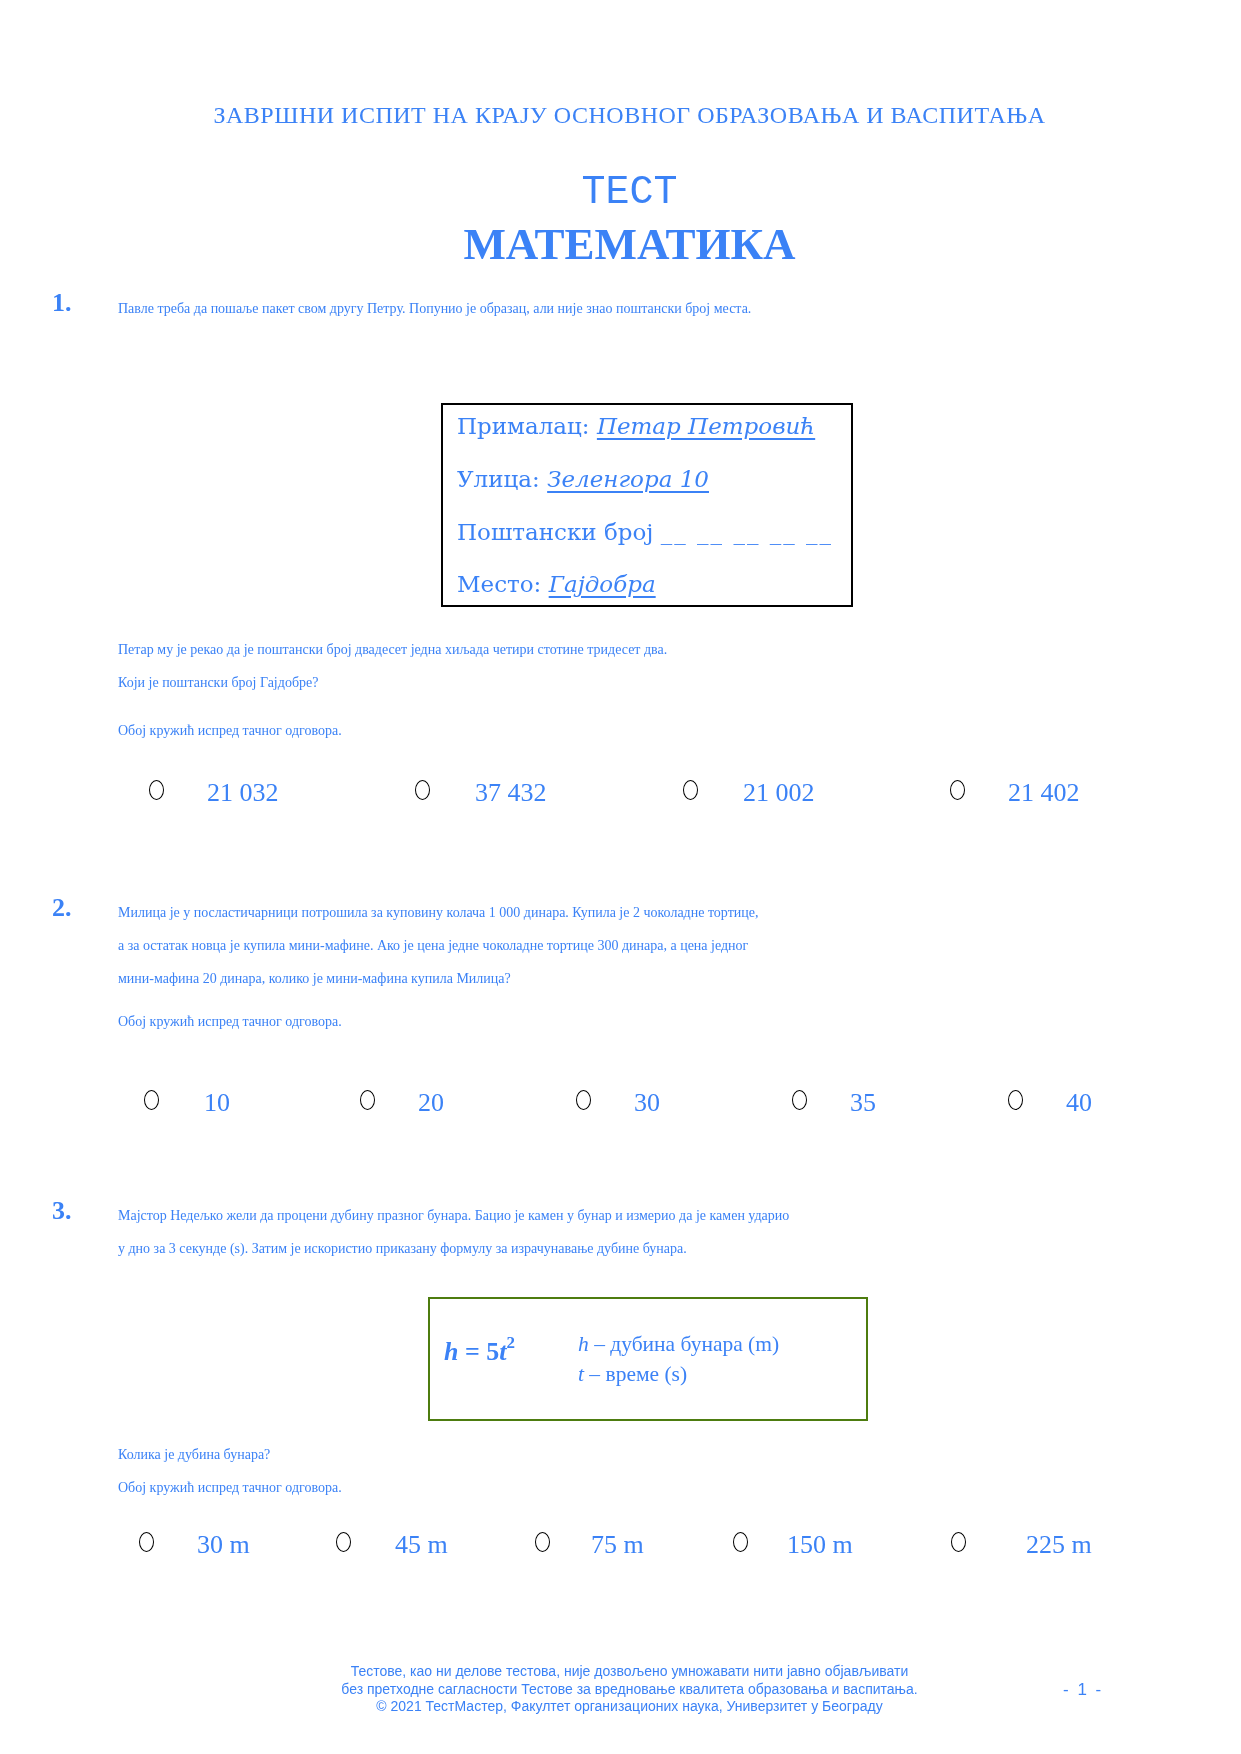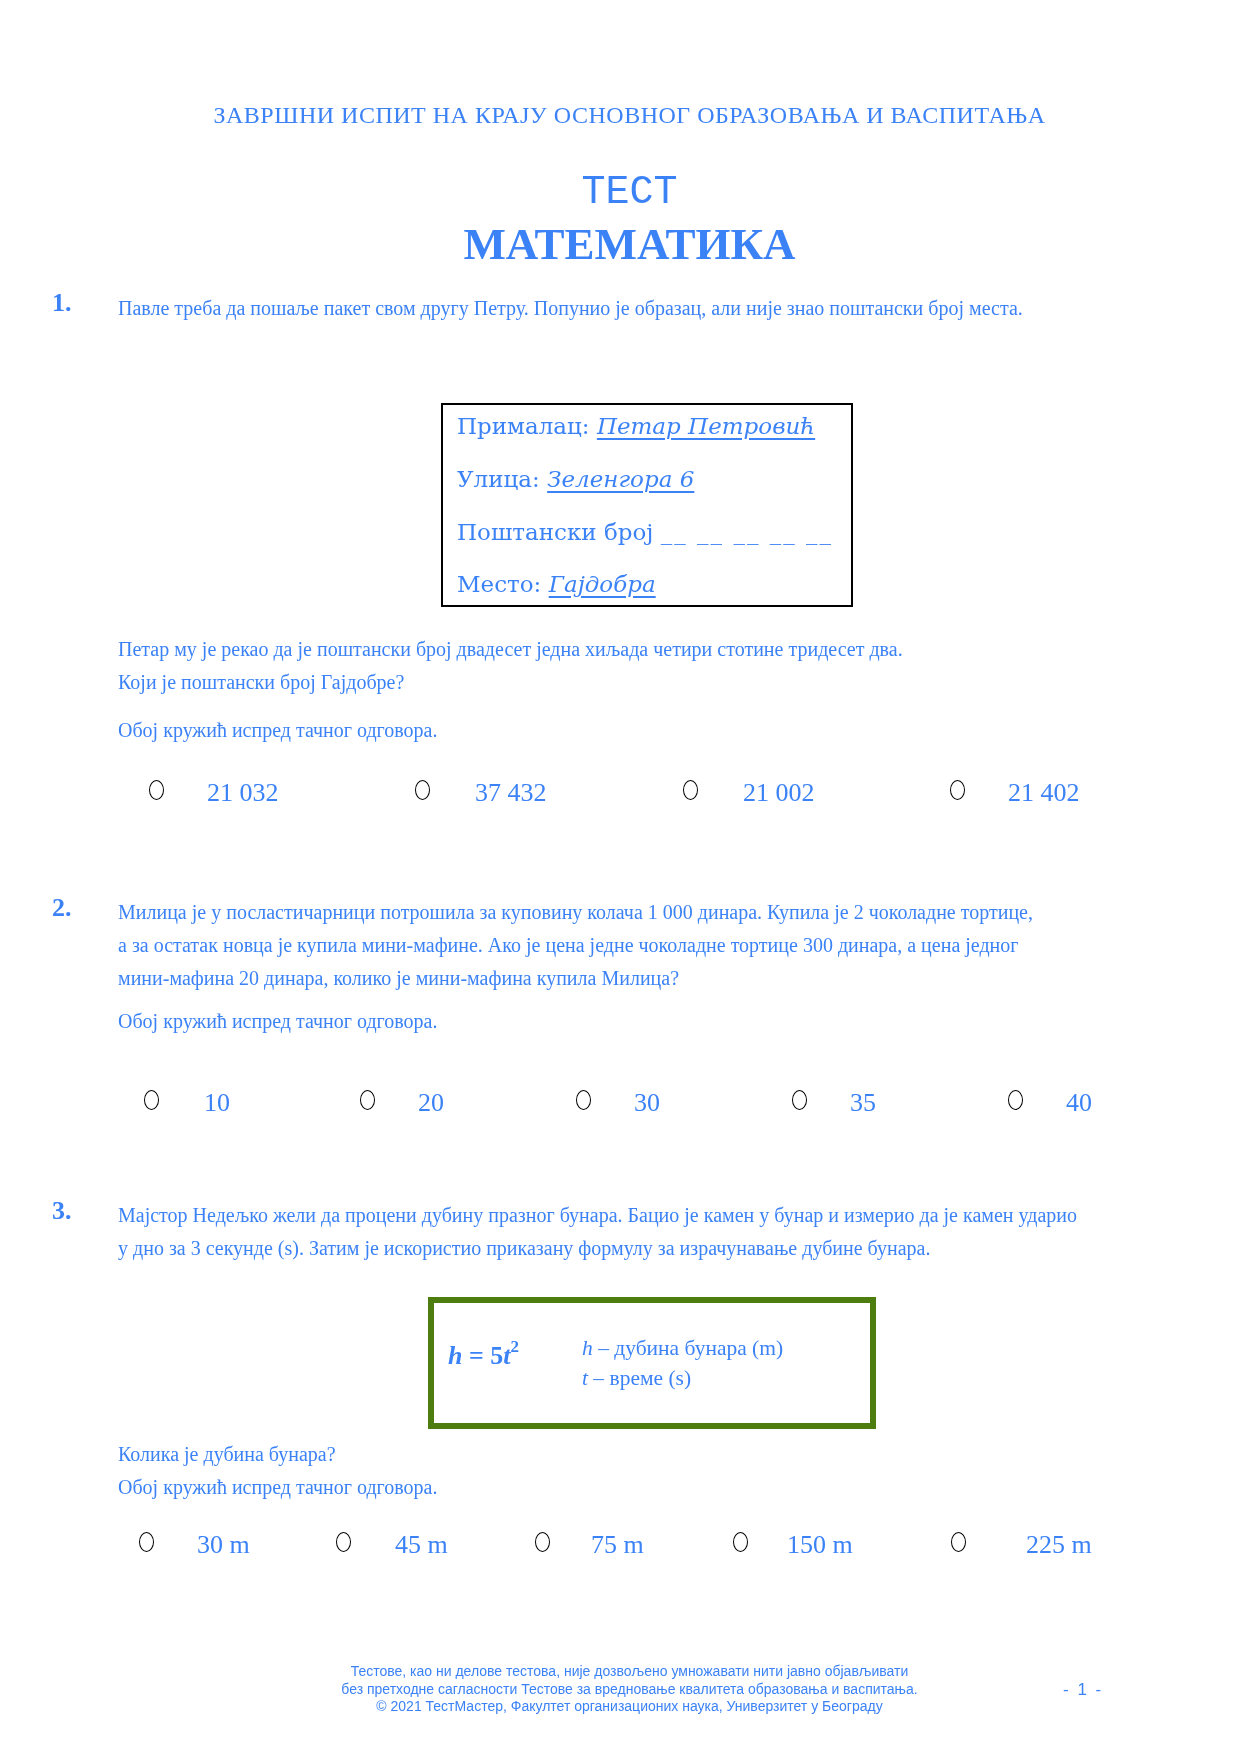--- a/index.html
+++ b/index.html
@@ -12,42 +12,42 @@
     color:#3b82f6;
     overflow:hidden;
     padding-left:18px;
   }
   .abs{position:absolute;}
   .center{left:0;right:0;text-align:center;}
   .hdr{font-size:24px;letter-spacing:0.5px;}
   .testlbl{font-size:40px;font-family:Liberation Mono, monospace;}
   .subject{font-size:45px;font-weight:bold;}
   .qnum{font-size:26px;font-weight:bold;}
-  .body-txt{font-size:20px;line-height:33px;}
+  .body-txt{font-size:14px;line-height:33px;}
   .addr-box{
     width:408px;height:200px;
     border:2px solid #000;
     font-family:"DejaVu Serif", serif;
     font-size:23px;
   }
   .fline{position:absolute;left:14px;white-space:nowrap;}
   .fill{font-style:italic;text-decoration:underline;text-underline-offset:4px;}
   .blanks{letter-spacing:2px;}
   .radio{
     position:absolute;
     width:15px;height:20px;
     border:1.5px solid #000;
     border-radius:50%;
     background:#fff;
     box-sizing:border-box;
   }
   .optlabel{position:absolute;font-size:26px;white-space:nowrap;}
   .formula-box{
     width:436px;height:120px;
-    border:6px solid #4d7c0f;
+    border:2px solid #4d7c0f;
     text-decoration:underline;
   }
   .fx{position:absolute;left:14px;top:36px;font-size:26px;font-weight:bold;white-space:nowrap;}
   .fx i{font-family:"Liberation Serif", serif;}
   .fx sup{font-size:17px;position:relative;top:-2px;}
   .legend{position:absolute;left:148px;font-size:21.5px;line-height:30px;white-space:nowrap;}
   .footer{
     font-size:14px;line-height:17.5px;
     font-family:Liberation Sans, sans-serif;
   }
@@ -67,21 +67,21 @@
     <div class="abs qnum" style="left:52px;top:288px">1.</div>
     <div class="abs body-txt nowrap" style="left:118px;top:292px">Павле треба да пошаље пакет свом другу Петру. Попунио је образац, али није знао поштански број места.</div>
 
     <div class="abs addr-box" style="left:441px;top:403px">
       <div class="fline" style="top:8px">
         <span>Прималац:</span>
         <span class="fill">Петар Петровић</span>
       </div>
       <div class="fline" style="top:61px">
         <span>Улица:</span>
-        <span class="fill">Зеленгора 6</span>
+        <span class="fill">Зеленгора 10</span>
       </div>
       <div class="fline" style="top:114px">
         <span>Поштански број</span>
         <span class="blanks">__ __ __ __ __</span>
       </div>
       <div class="fline" style="top:166px">
         <span>Место:</span>
         <span class="fill">Гајдобра</span>
       </div>
     </div>

